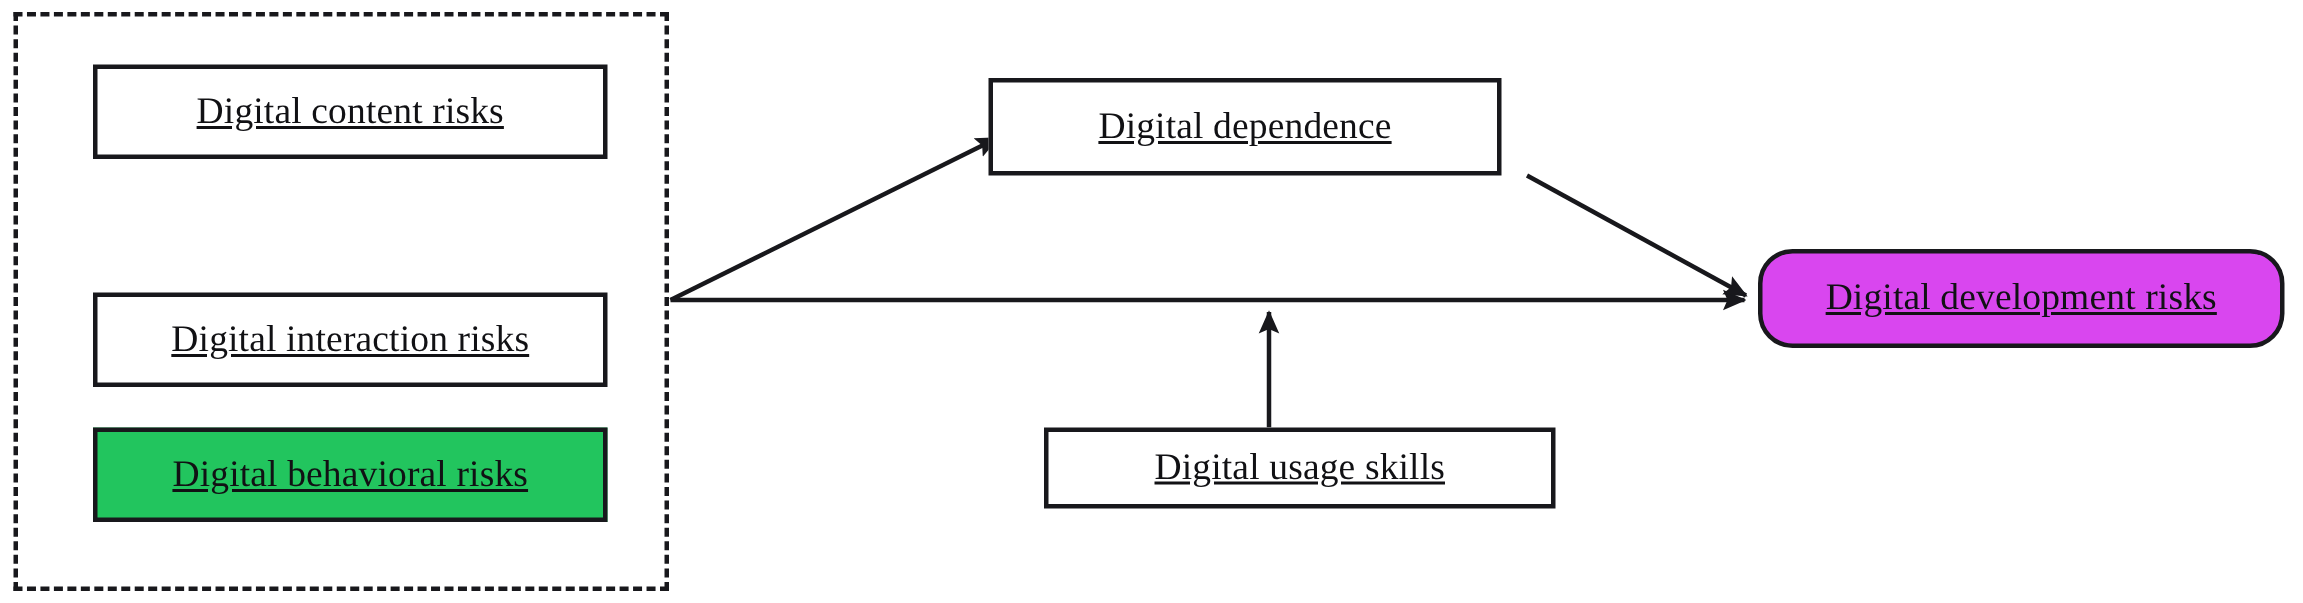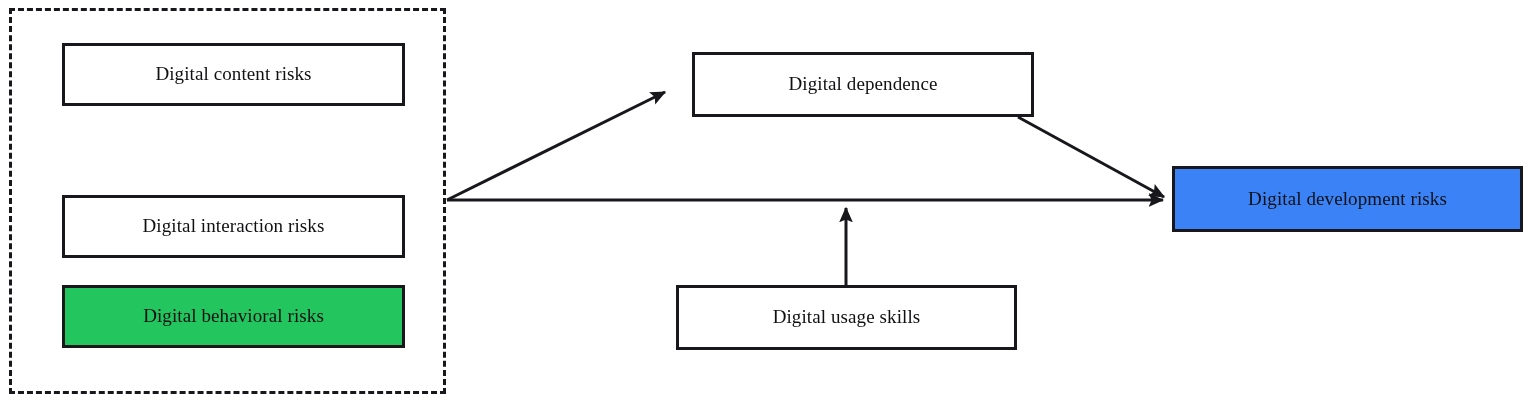--- a/index.html
+++ b/index.html
@@ -32,25 +32,26 @@
     position: absolute;
     box-sizing: border-box;
     border: 3px solid #18181c;
     background: #ffffff;
     display: flex;
     align-items: center;
     justify-content: center;
   }
   .node-label {
     font-family: "Liberation Serif", "DejaVu Serif", serif;
-    font-size: 19px;
+    font-size: 25px;
     line-height: 1.1;
     color: #111114;
     white-space: nowrap;
     letter-spacing: 0.1px;
+    text-decoration: underline;
   }
 </style>
 </head>
 <body>
 
 <div id="diagram-root" style="width: 1535px; height: 402px; background: rgb(255, 255, 255);">
 
   <div class="grouping-frame" id="group-frame" style="left: 9px; top: 8px; width: 437px; height: 386px; border-color: rgb(24, 24, 28); border-width: 3px;"></div>
 
   <svg id="edge-layer" viewBox="0 0 1535 402" xmlns="http://www.w3.org/2000/svg">
@@ -72,25 +73,25 @@
   </div>
 
   <div class="node-box" id="node-1" style="left: 62px; top: 163px; width: 343px; height: 63px; border-color: rgb(24, 24, 28); border-width: 3px; background: rgb(255, 255, 255); margin-top: 32px;">
     <span class="node-label">Digital interaction risks</span>
   </div>
 
   <div class="node-box" id="node-2" style="left: 62px; top: 285px; width: 343px; height: 63px; border-color: rgb(24, 24, 28); border-width: 3px; background: #22c55e;">
     <span class="node-label">Digital behavioral risks</span>
   </div>
 
-  <div class="node-box" id="node-3" style="left: 692px; top: 52px; width: 342px; height: 65px; border-color: rgb(24, 24, 28); border-width: 3px; background: rgb(255, 255, 255);">
+  <div class="node-box" id="node-3" style="left: 659px; top: 52px; width: 342px; height: 65px; border-color: rgb(24, 24, 28); border-width: 3px; background: rgb(255, 255, 255);">
     <span class="node-label">Digital dependence</span>
   </div>
 
-  <div class="node-box" id="node-4" style="left: 1172px; top: 166px; width: 351px; height: 66px; border-color: rgb(24, 24, 28); border-width: 3px; background: #3b82f6;">
+  <div class="node-box" id="node-4" style="left: 1172px; top: 166px; width: 351px; height: 66px; border-color: rgb(24, 24, 28); border-width: 3px; background: #d946ef; border-radius: 23px;">
     <span class="node-label">Digital development risks</span>
   </div>
 
-  <div class="node-box" id="node-5" style="left: 676px; top: 285px; width: 341px; height: 65px; border-color: rgb(24, 24, 28); border-width: 3px; background: rgb(255, 255, 255);">
+  <div class="node-box" id="node-5" style="left: 696px; top: 285px; width: 341px; height: 54px; border-color: rgb(24, 24, 28); border-width: 3px; background: rgb(255, 255, 255);">
     <span class="node-label">Digital usage skills</span>
   </div>
 
 </div>
 
 </body></html>

